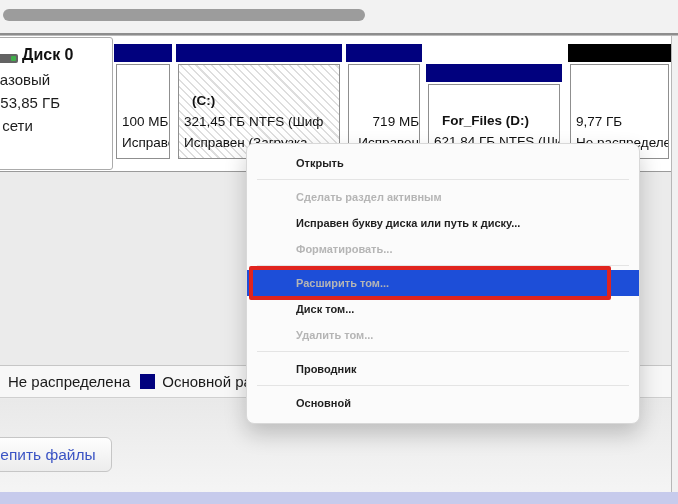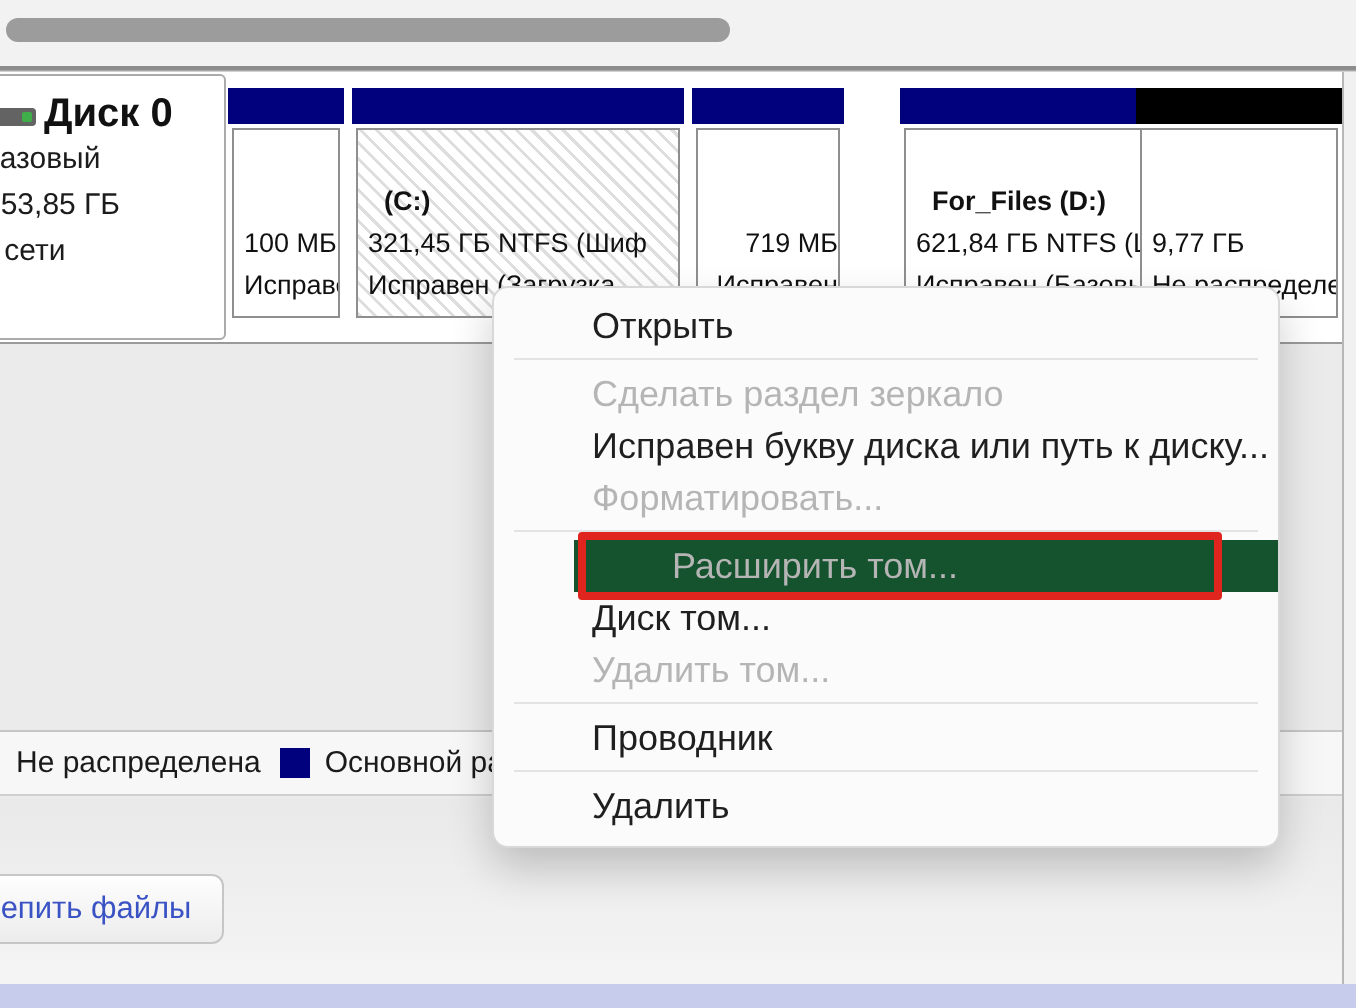--- a/index.html
+++ b/index.html
@@ -15,21 +15,21 @@
 
   
   .graph-area{position:absolute;left:0;top:36px;width:678px;height:135px;
               background:#ffffff;border-bottom:1px solid #9a9a9a;}
   .disk-panel{position:absolute;left:-12px;top:1px;width:123px;height:131px;
               background:#ffffff;border:1px solid #ababab;border-radius:3px;}
   .disk-icon{position:absolute;left:4px;top:16px;width:25px;height:9px;background:#636363;
              border-radius:2px;}
   .disk-icon::after{content:"";position:absolute;right:2px;top:2px;width:5px;height:5px;
              background:#3fae4a;border-radius:1px;}
-  .disk-title{position:absolute;left:33px;top:8px;font-size:20px;font-weight:bold;color:#111;
+  .disk-title{position:absolute;left:33px;top:8px;font-size:16px;font-weight:bold;color:#111;
               white-space:nowrap;}
   .disk-line{position:absolute;font-size:15px;color:#1c1c1c;white-space:nowrap;}
   .dl1{left:1px;top:33px;}
   .dl2{left:3px;top:56px;}
   .dl3{left:-1px;top:79px;}
 
   .cell{position:absolute;top:8px;height:119px;}
   .cell-header{height:18px;width:100%;}
   .cell-body{margin:2px 2px 0 2px;height:95px;background:#ffffff;border:1px solid #8f8f8f;
              display:flex;flex-direction:column;justify-content:flex-end;
@@ -63,23 +63,23 @@
   
   .right-edge{position:absolute;left:671px;top:36px;width:7px;height:456px;
               background:#f1f1f1;border-left:1px solid #b7b7b7;}
 
   
   .context-menu{position:absolute;left:246px;top:143px;width:394px;z-index:10;
                 background:#fbfbfb;border:1px solid #d8d8d8;border-radius:8px;
                 box-shadow:0 10px 22px rgba(0,0,0,0.20);
                 padding:6px 0 7px 0;box-sizing:border-box;}
   .menu-item{position:relative;height:26px;line-height:26px;padding-left:49px;
-             font-size:18px;color:#1f1f1f;white-space:nowrap;}
+             font-size:11px;color:#1f1f1f;white-space:nowrap;font-weight:bold;}
   .menu-item.disabled{color:#b5b5b5;}
-  .menu-item.hovered{background:#14532d;margin-left:40px;}
+  .menu-item.hovered{background:#1d4ed8;}
   .menu-sep{height:1px;background:#e4e4e4;margin:3px 10px 4px 10px;}
   .red-box{position:absolute;left:2px;right:28px;top:-4px;bottom:-4px;
            border:4px solid #e0241e;border-radius:2px;pointer-events:none;}
 </style>
 </head>
 <body>
 
 <div class="stage">
 
   <div class="top-strip">
@@ -111,21 +111,21 @@
             <div class="pline">Исправен (Загрузка,</div>
           </div>
         </div>
         <div class="cell" style="left: 346px; width: 76px; text-align: right;">
           <div class="cell-header" style="background: rgb(1, 1, 126);"></div>
           <div class="cell-body">
             <div class="pline">719 МБ</div>
             <div class="pline">Исправен</div>
           </div>
         </div>
-        <div class="cell" style="left: 450px; width: 136px;">
+        <div class="cell" style="left: 426px; width: 136px; margin-top: 20px;">
           <div class="cell-header" style="background: rgb(1, 1, 126);"></div>
           <div class="cell-body">
             <div class="pline pname">For_Files  (D:)</div>
             <div class="pline">621,84 ГБ NTFS (Шифр</div>
             <div class="pline">Исправен (Базовый ра</div>
           </div>
         </div>
         <div class="cell" style="left: 568px; width: 103px;">
           <div class="cell-header" style="background: rgb(0, 0, 0);"></div>
           <div class="cell-body">
@@ -150,25 +150,25 @@
 
   <div class="taskbar">
     
   </div>
 
   <div class="right-edge"></div>
 
   <div class="context-menu" id="context-menu">
       <div class="menu-item">Открыть</div>
       <div class="menu-sep"></div>
-      <div class="menu-item disabled">Сделать раздел зеркало</div>
+      <div class="menu-item disabled">Сделать раздел активным</div>
       <div class="menu-item">Исправен букву диска или путь к диску...</div>
       <div class="menu-item disabled">Форматировать...</div>
       <div class="menu-sep"></div>
       <div class="menu-item disabled hovered"><div class="red-box" style="border-color: rgb(224, 36, 30);"></div>Расширить том...</div>
       <div class="menu-item">Диск том...</div>
       <div class="menu-item disabled">Удалить том...</div>
       <div class="menu-sep"></div>
       <div class="menu-item">Проводник</div>
       <div class="menu-sep"></div>
-      <div class="menu-item">Удалить</div>
+      <div class="menu-item">Основной</div>
     </div>
 </div>
 
 </body></html>

